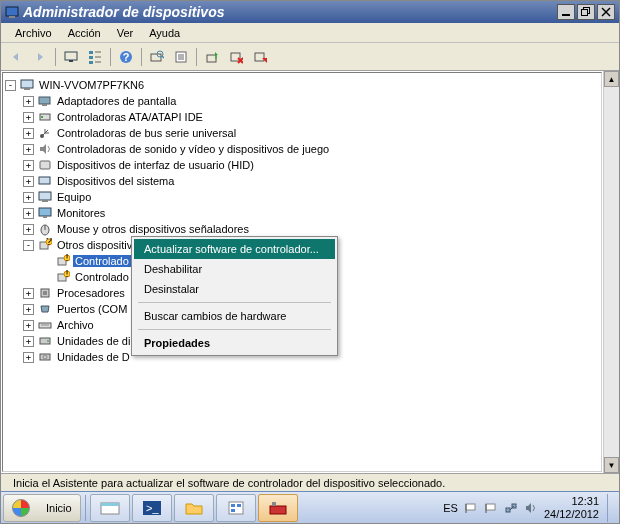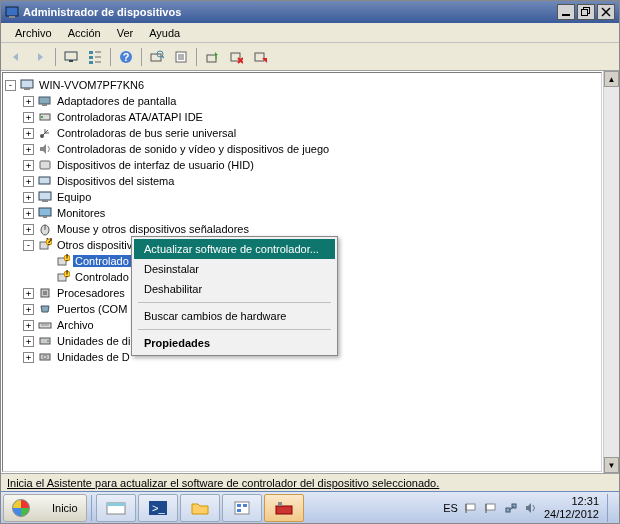--- a/index.html
+++ b/index.html
@@ -3,21 +3,21 @@
 <meta charset="utf-8">
 <style>
 * { box-sizing: border-box; margin: 0; padding: 0; font-family: "Tahoma", "Segoe UI", sans-serif; font-size: 11px; }
 html, body { width: 620px; height: 524px; overflow: hidden; background: #fff; }
 
 .window { width: 620px; height: 524px; display: flex; flex-direction: column; border: 1px solid #888; }
 
 
 .titlebar { height: 22px; background: linear-gradient(#6f89b7, #3a5a9a); color: #fff; display: flex; align-items: center; padding: 0 4px; }
 .titlebar .title-icon { width: 14px; height: 14px; margin-right: 4px; }
-.titlebar .title { font-weight: bold; flex: 1; font-size: 11px; }
+.titlebar .title { font-weight: bold; flex: 1; font-size: 14px; font-style: italic; }
 .titlebar .win-btns { display: flex; gap: 2px; }
 .titlebar .win-btn { width: 18px; height: 16px; background: #d3d3d3; border: 1px solid #555; display: flex; align-items: center; justify-content: center; font-size: 10px; cursor: pointer; color:#000;}
 .restore-inner { position: relative; width: 10px; height: 10px; }
 .restore-inner .r1 { position: absolute; left: 2px; top: 0; width: 7px; height: 7px; border: 1px solid #000; background:#d3d3d3;}
 .restore-inner .r2 { position: absolute; left: 0; top: 2px; width: 7px; height: 7px; border: 1px solid #000; background:#d3d3d3;}
 
 
 .menubar { height: 20px; background: #ece9d8; display: flex; align-items: center; padding: 8px 6px; border-bottom: 1px solid #c0c0c0; }
 .menubar .menu-item { padding: 2px 8px; cursor: pointer; }
 
@@ -47,25 +47,25 @@
 .node-label.selected { background: #316ac5; color: #fff; }
 
 
 .context-menu { position: absolute; background: #f1f1f1; border: 1px solid #888; box-shadow: 2px 2px 4px rgba(0,0,0,0.3); min-width: 190px; padding: 2px; z-index: 10; }
 .ctx-item { padding: 4px 16px 4px 10px; cursor: pointer; }
 .ctx-item.highlight { background: #0f766e; color: #fff; }
 .ctx-item.bold { font-weight: bold; }
 .ctx-sep { height: 1px; background: #c0c0c0; margin: 3px 4px; }
 
 
-.statusbar { height: 18px; background: #ece9d8; border-top: 1px solid #a0a0a0; display: flex; align-items: center; padding: 0 6px; font-size: 11px; text-decoration: underline; }
+.statusbar { height: 18px; background: #ece9d8; border-top: 1px solid #a0a0a0; display: flex; align-items: center; padding: 0 12px; font-size: 11px; }
 
 
 .taskbar { height: 32px; background: linear-gradient(#dfe7f5, #b8c9e6); border-top: 1px solid #6a8ac0; display: flex; align-items: center; padding: 0 2px; gap: 2px; }
-.start-btn { height: 28px; display: flex; align-items: center; gap: 22px; padding: 0 8px; border-radius: 3px; background: linear-gradient(#f7f7f2,#d9d6c6); border:1px solid #aaa; cursor: pointer; }
+.start-btn { height: 28px; display: flex; align-items: center; gap: 16px; padding: 0 8px; border-radius: 3px; background: linear-gradient(#f7f7f2,#d9d6c6); border:1px solid #aaa; cursor: pointer; }
 .start-orb { width: 18px; height: 18px; border-radius: 50%; background: conic-gradient(#e33 0 90deg,#4b4 90deg 180deg,#48e 180deg 270deg,#ec3 270deg 360deg); border:1px solid #888;}
 .task-sep { width: 1px; height: 26px; background: #8aa0c8; margin: 0 2px; }
 .task-btn { width: 40px; height: 28px; background: linear-gradient(#e9eef8,#cdd9ee); border: 1px solid #9ab; border-radius: 2px; display: flex; align-items: center; justify-content: center; cursor: pointer; }
 .task-btn.active { background: linear-gradient(#fbe8c8,#f2c98a); border-color: #cc9b4a; }
 .task-spacer { flex: 1; }
 .tray { display: flex; align-items: center; gap: 6px; padding: 0 6px; }
 .tray-icon { width: 14px; height: 14px; display:flex; align-items:center; justify-content:center;}
 .tray-time { display: flex; flex-direction: column; align-items: flex-end; line-height: 1.1; font-size: 10px; }
 .desk-btn { width: 10px; height: 28px; border-left: 1px solid #8aa0c8; }
 </style>
@@ -406,22 +406,22 @@
                   </span>
                   <span class="node-label">Unidades de D</span>
                 </div>
               </li>
           </ul>
         </li>
       </ul>
 
       <div class="context-menu" style="left:128px; top:163px;">
         <div class="ctx-item highlight">Actualizar software de controlador...</div>
+        <div class="ctx-item">Deshabilitar</div>
         <div class="ctx-item">Desinstalar</div>
-        <div class="ctx-item">Deshabilitar</div>
         <div class="ctx-sep"></div>
         <div class="ctx-item">Buscar cambios de hardware</div>
         <div class="ctx-sep"></div>
         <div class="ctx-item bold">Propiedades</div>
       </div>
     </div>
     <div class="scrollbar-v">
       <div class="sb-btn">▲</div>
       <div class="sb-track"></div>
       <div class="sb-btn">▼</div>

